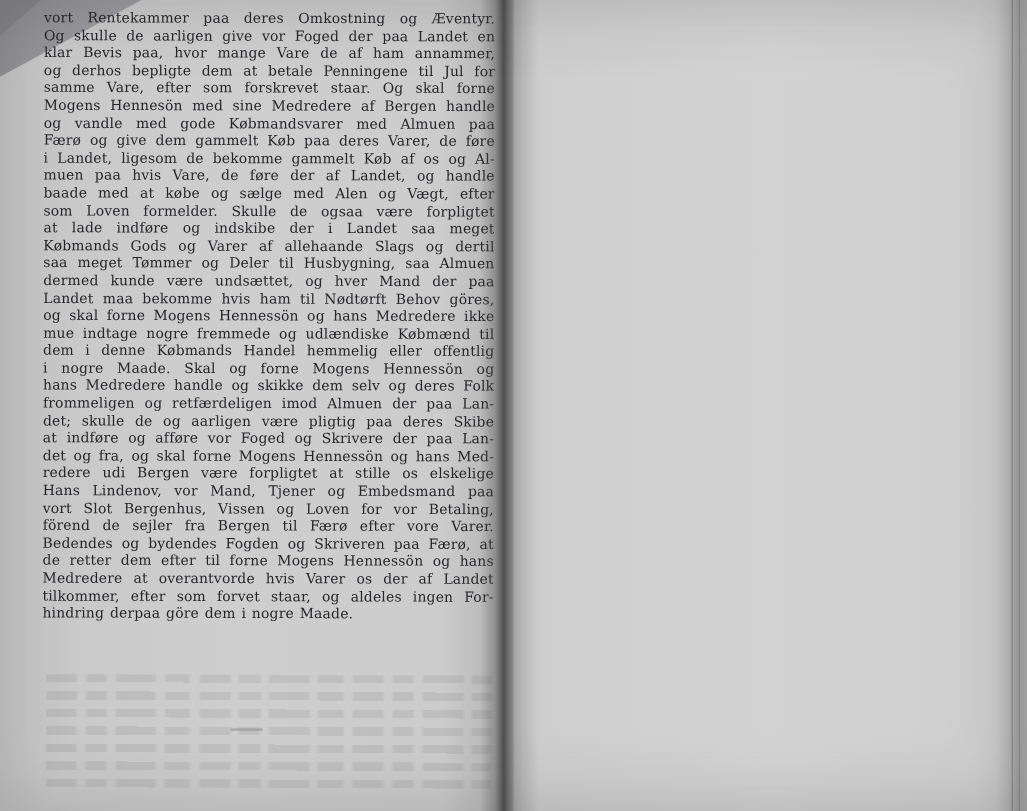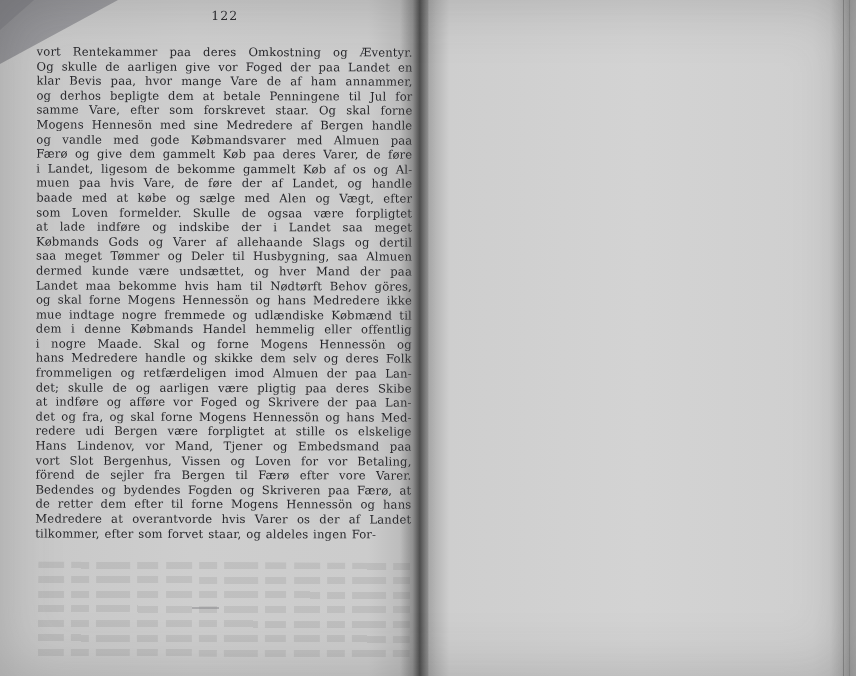--- a/index.html
+++ b/index.html
@@ -68,21 +68,20 @@
 </style>
 </head>
 <body>
 
 <div class="photo">
 
   <div class="page page-left">
     <div class="corner-dark"></div>
     <div class="corner-dark2"></div>
     <div class="lp-frame">
-      <div class="pageno">122</div>
       <div class="left-body">
           <div class="tline">vort Rentekammer paa deres Omkostning og Æventyr.</div>
           <div class="tline">Og skulle de aarligen give vor Foged der paa Landet en</div>
           <div class="tline">klar Bevis paa, hvor mange Vare de af ham annammer,</div>
           <div class="tline">og derhos bepligte dem at betale Penningene til Jul for</div>
           <div class="tline">samme Vare, efter som forskrevet staar.   Og skal forne</div>
           <div class="tline">Mogens Hennesön med sine Medredere af Bergen handle</div>
           <div class="tline">og vandle med gode Købmandsvarer  med Almuen paa</div>
           <div class="tline">Færø og give dem gammelt Køb paa deres Varer, de føre</div>
           <div class="tline">i Landet, ligesom de bekomme gammelt Køb af os og Al-</div>
@@ -104,20 +103,21 @@
           <div class="tline">at indføre og afføre vor Foged og Skrivere der paa Lan-</div>
           <div class="tline">det og fra, og skal forne Mogens Hennessön og hans Med-</div>
           <div class="tline">redere udi Bergen være forpligtet  at stille os elskelige</div>
           <div class="tline">Hans Lindenov, vor Mand, Tjener og Embedsmand paa</div>
           <div class="tline">vort Slot Bergenhus, Vissen og Loven for vor Betaling,</div>
           <div class="tline">förend de sejler fra Bergen til Færø efter vore Varer.</div>
           <div class="tline">Bedendes og bydendes Fogden og Skriveren paa Færø, at</div>
           <div class="tline">de retter dem efter til forne Mogens Hennessön og hans</div>
           <div class="tline">Medredere at overantvorde hvis Varer os der af Landet</div>
           <div class="tline">tilkommer, efter som forvet staar, og aldeles ingen For-</div>
+          <div class="tline">hindring derpaa göre dem i nogre Maade.</div>
         </div>
     </div>
     <div class="bleed bleed-left-block"></div>
     <div class="bleed-rule rule-left"></div>
   </div>
 
   <div class="page page-right">
     
     
     

